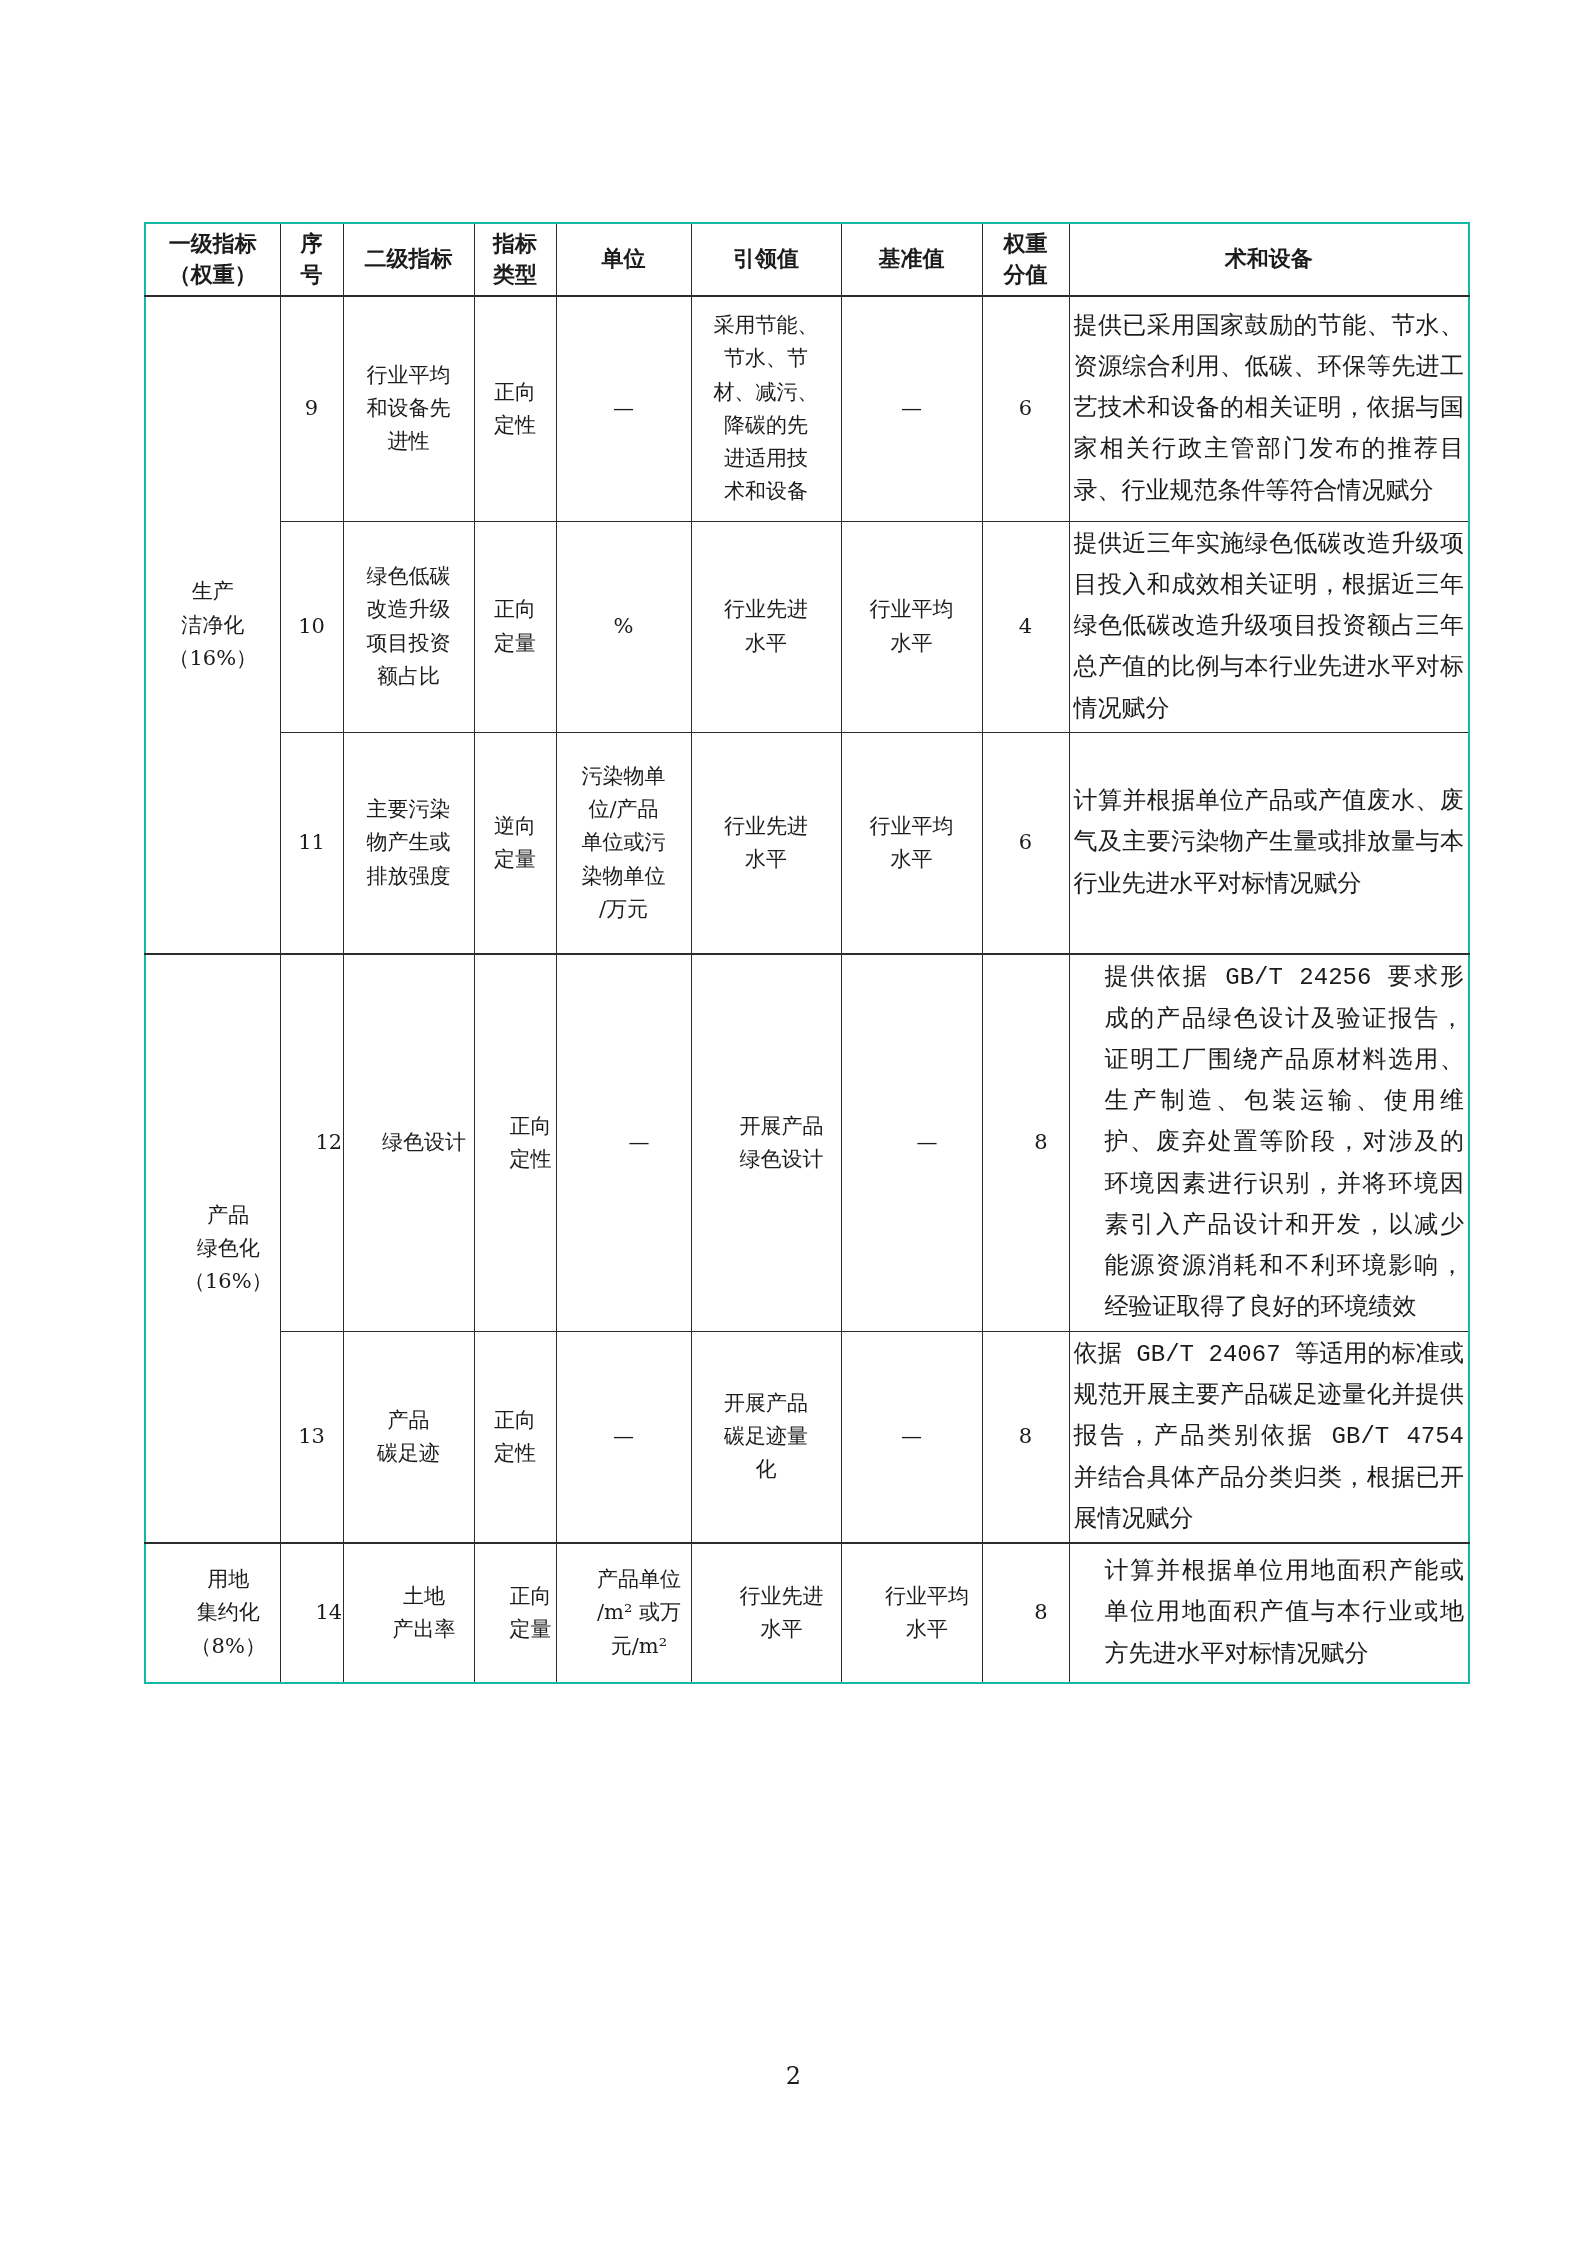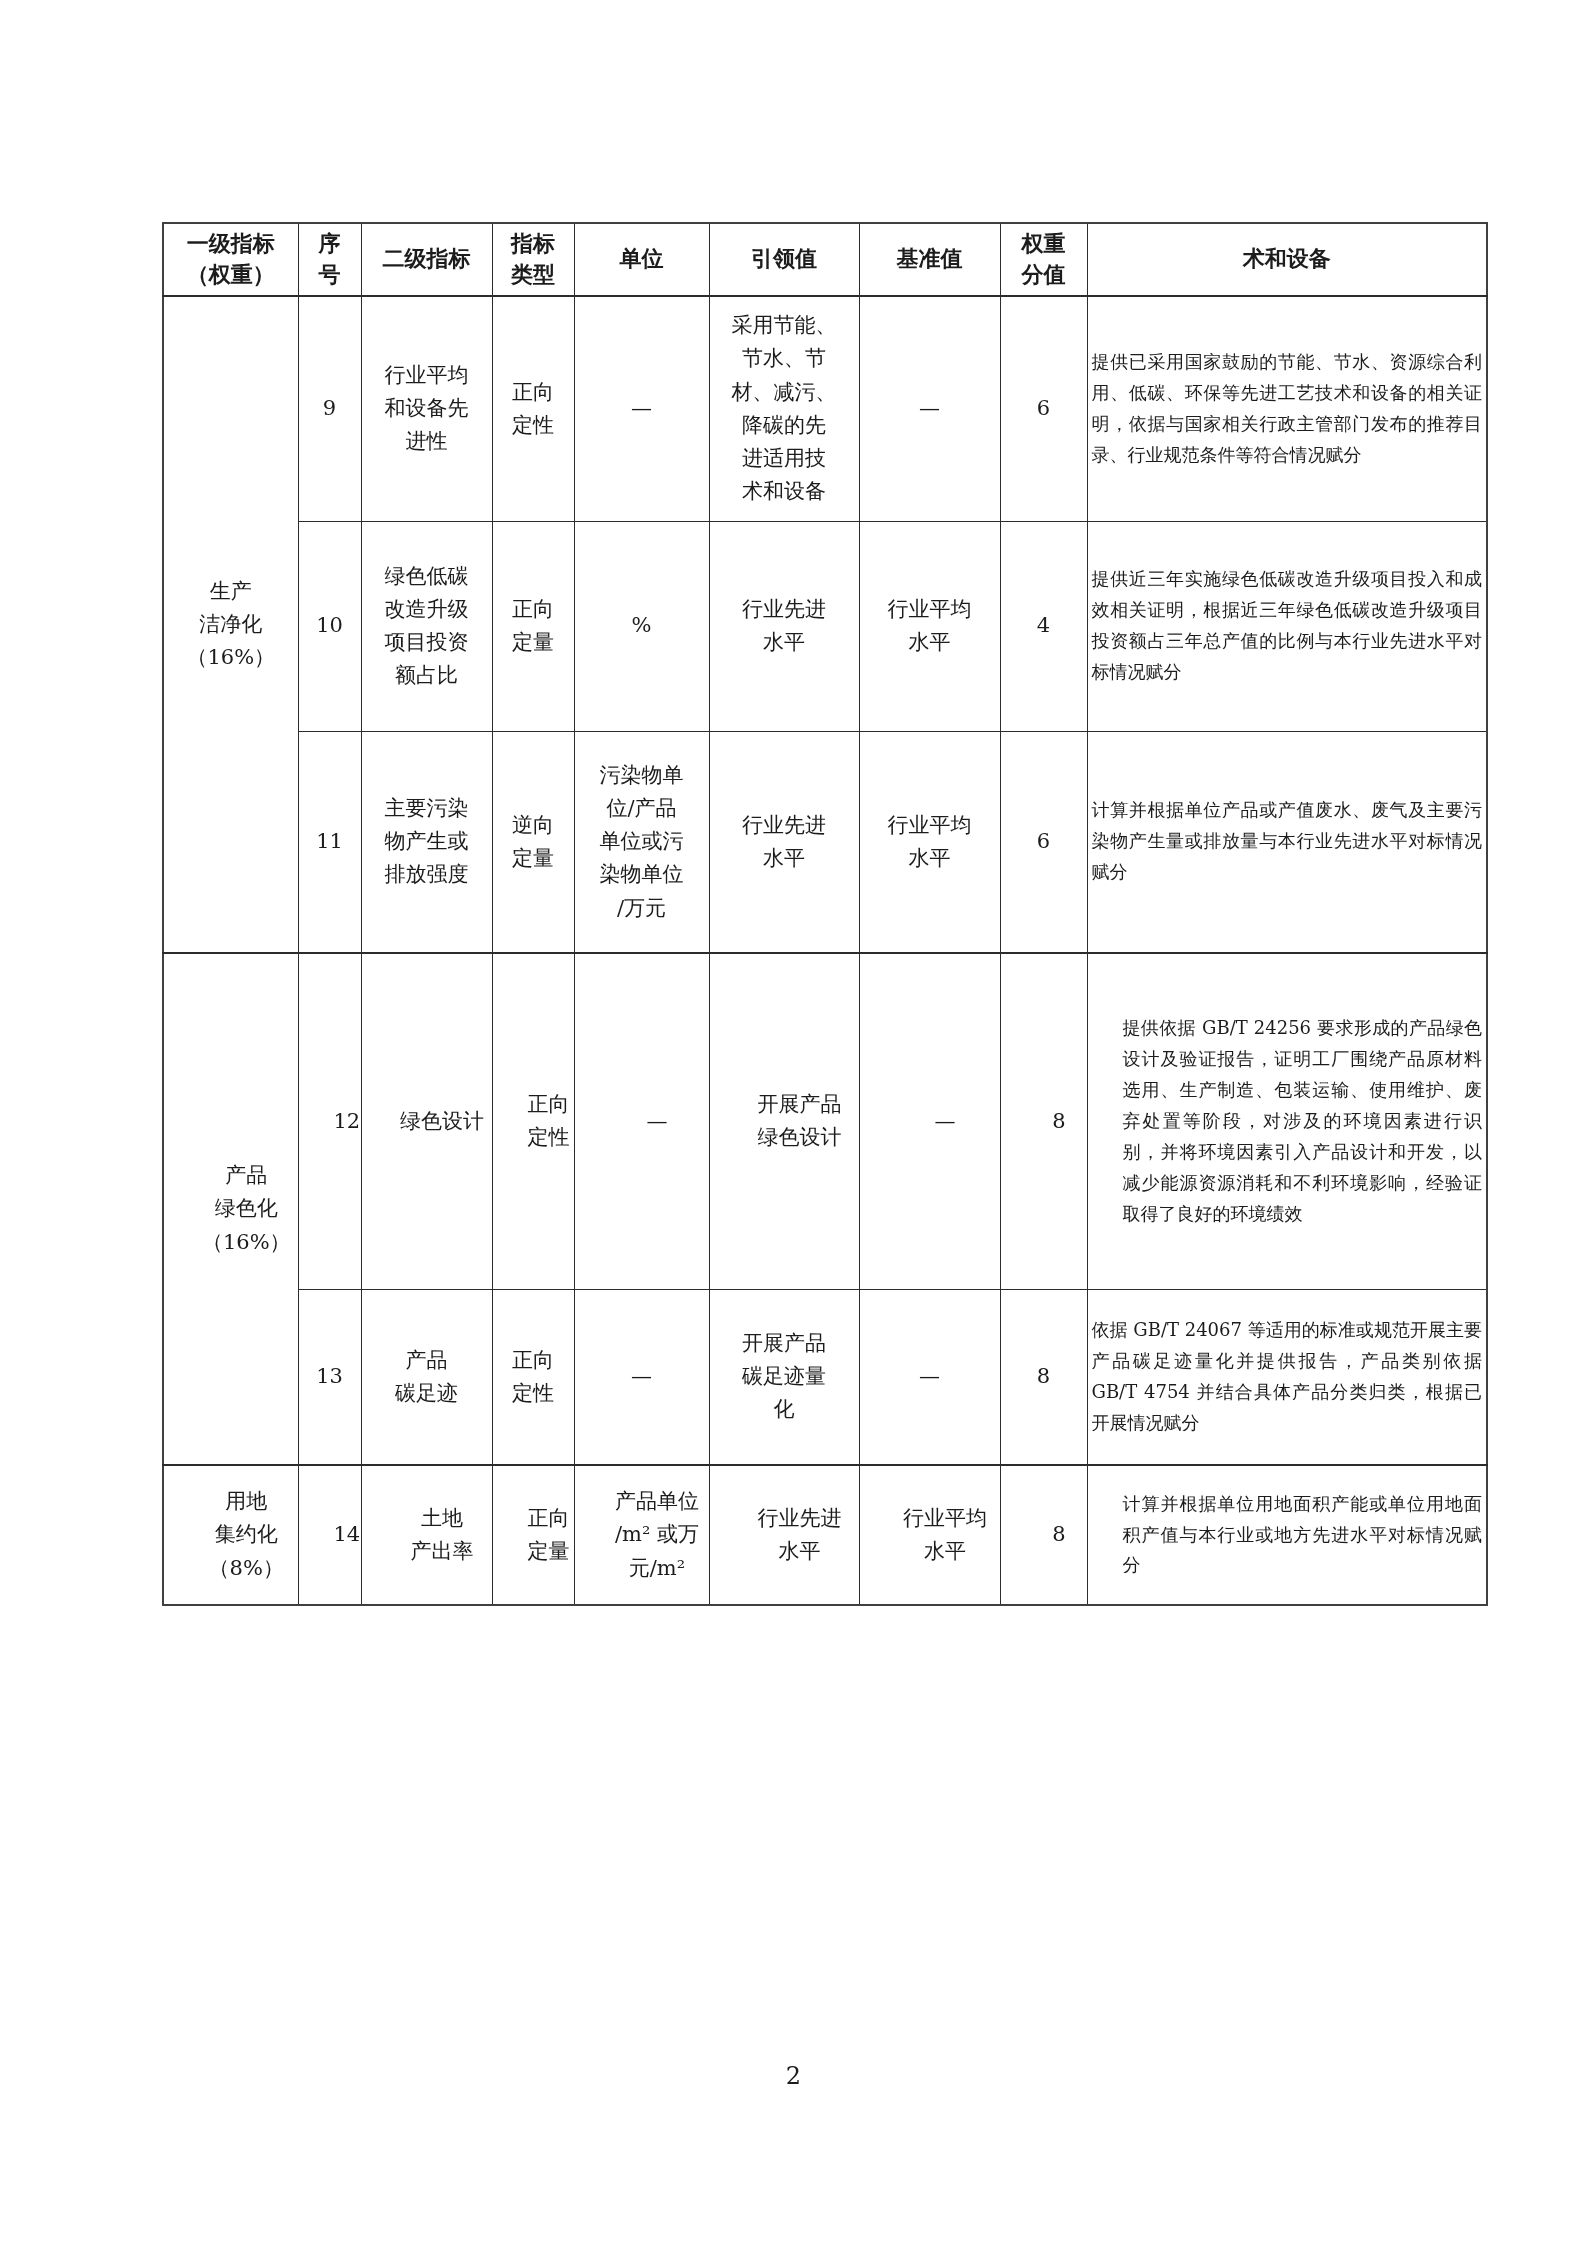--- a/index.html
+++ b/index.html
@@ -9,26 +9,26 @@
   }
   body {
     position: relative;
     width: 1587px;
     height: 2245px;
     font-family: "DejaVu Serif", "Liberation Serif", serif;
     color: #1c1c1c;
   }
   .doc-table {
     position: absolute;
-    left: 162px;
+    left: 144px;
     top: 222px;
     border-collapse: collapse;
     table-layout: fixed;
     width: 1324px;
-    border: 2px solid #404040;
+    border: 2px solid #14b8a6;
   }
   .doc-table th, .doc-table td {
     border: 1px solid #2c2c2c;
     padding: 2px 4px;
     vertical-align: middle;
     overflow: hidden;
   }
   .doc-table th {
     font-family: "Liberation Sans", "DejaVu Sans", sans-serif;
     font-weight: bold;
@@ -40,23 +40,24 @@
   }
   .cell-center {
     text-align: center;
     font-size: 21px;
     line-height: 1.58;
     white-space: pre-line;
     margin-left: 44px;
   }
   .cell-rule {
     text-align: justify;
-    font-size: 18px;
+    font-size: 24px;
     line-height: 1.72;
     padding: 8px 13px;
+    font-family: Liberation Mono, monospace;
   }
   .group-sep td {
     border-top-width: 2px;
     padding-left: 35px;
   }
   .page-number {
     position: absolute;
     left: 0;
     right: 0;
     top: 2062px;

